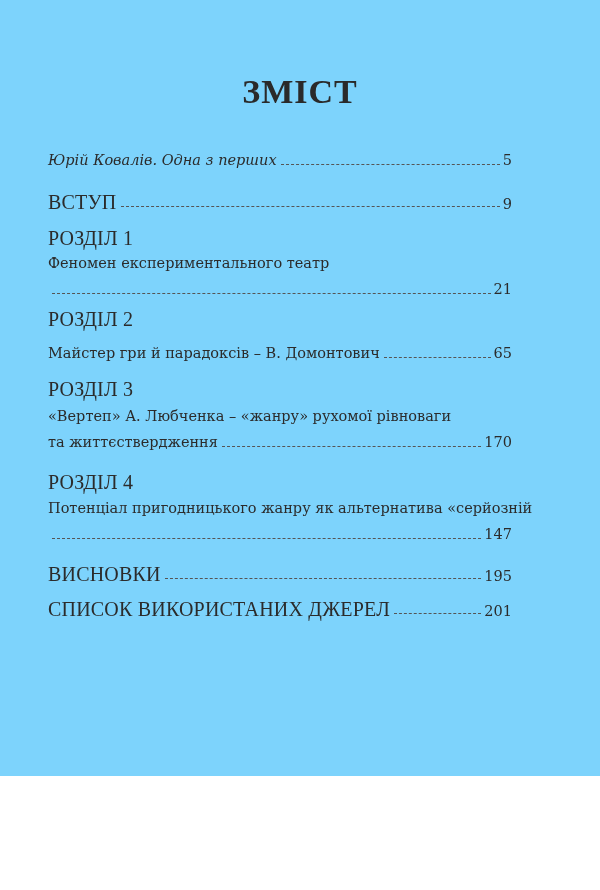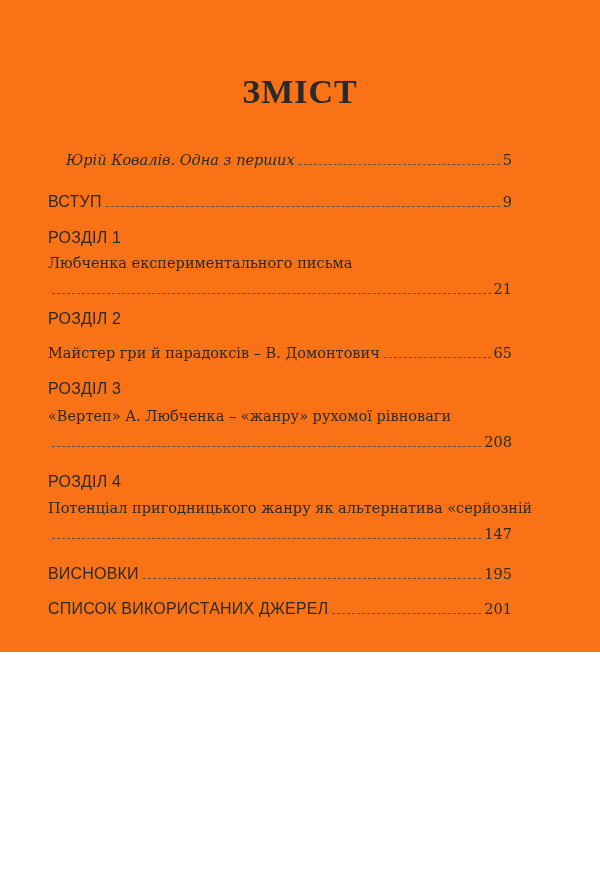--- a/index.html
+++ b/index.html
@@ -2,44 +2,44 @@
 <html><head>
 <meta charset="utf-8">
 <style>
   html, body { margin: 0; padding: 0; }
   body {
     width: 600px; height: 890px; background: #ffffff;
     position: relative; overflow: hidden;
     font-family: "DejaVu Serif", "Liberation Serif", serif;
     color: #2b2b2b;
   }
-  .page { position: absolute; left: 0; top: 0; width: 600px; height: 652px; background: #f97316; }
+  .page { position: absolute; left: 0; top: 0; width: 600px; height: 776px; background: #7dd3fc; }
   .title {
     position: absolute; top: 73px; left: 0; width: 600px; text-align: center;
     font-family: "Liberation Serif", serif; font-weight: bold;
     font-size: 34px; letter-spacing: 1px; color: #2a2a2a;
   }
   .toc { position: absolute; left: 48px; width: 464px; top: 0; }
   .line {
     position: absolute; left: 0; width: 464px; height: 20px;
     display: flex; align-items: baseline;
     font-size: 14.5px; line-height: 20px; white-space: nowrap;
   }
   .line .label { flex: 0 0 auto; }
-  .line .label.italic { font-style: italic; margin-left: 18px; }
+  .line .label.italic { font-style: italic; }
   .line .leader {
     flex: 1 1 auto; margin: 0 3px 0 4px;
     border-bottom: 1.4px dashed #555; height: 0; align-self: center; position: relative; top: 4px;
   }
   .line .pg { flex: 0 0 auto; text-align: right; }
   .heading {
     position: absolute; left: 0; height: 20px; line-height: 20px;
     font-size: 14.5px; white-space: nowrap;
   }
-  .caps { font-family: Liberation Sans, sans-serif; font-size: 16px; letter-spacing: 0.2px; }
+  .caps { font-family: Liberation Serif, serif; font-size: 20px; letter-spacing: 0.2px; }
 </style>
 </head>
 <body>
 
 <div class="page">
   <div class="title">ЗМІСТ</div>
 
   <div class="toc">
 
     <div class="line" style="top:150px">
@@ -48,38 +48,39 @@
       <span class="pg">5</span>
     </div>
 
     <div class="line" style="top:192px">
       <span class="label caps">ВСТУП</span>
       <span class="leader"></span>
       <span class="pg">9</span>
     </div>
 
     <div class="heading caps" style="top:228px">РОЗДІЛ 1</div>
-    <div class="heading" style="top:253px">Любченка експериментального письма</div>
+    <div class="heading" style="top:253px">Феномен експериментального театр</div>
     <div class="line" style="top:279px">
       <span class="leader"></span>
       <span class="pg">21</span>
     </div>
 
     <div class="heading caps" style="top:309px">РОЗДІЛ 2</div>
     <div class="line" style="top:343px">
       <span class="label">Майстер гри й парадоксів – В. Домонтович</span>
       <span class="leader"></span>
       <span class="pg">65</span>
     </div>
 
     <div class="heading caps" style="top:379px">РОЗДІЛ 3</div>
     <div class="heading" style="top:406px">«Вертеп» А. Любченка – «жанру» рухомої рівноваги</div>
     <div class="line" style="top:432px">
+      <span class="label">та життєствердження</span>
       <span class="leader"></span>
-      <span class="pg">208</span>
+      <span class="pg">170</span>
     </div>
 
     <div class="heading caps" style="top:472px">РОЗДІЛ 4</div>
     <div class="heading" style="top:498px">Потенціал пригодницького жанру як альтернатива «серйозній</div>
     <div class="line" style="top:524px">
       <span class="leader"></span>
       <span class="pg">147</span>
     </div>
 
     <div class="line" style="top:564px">

